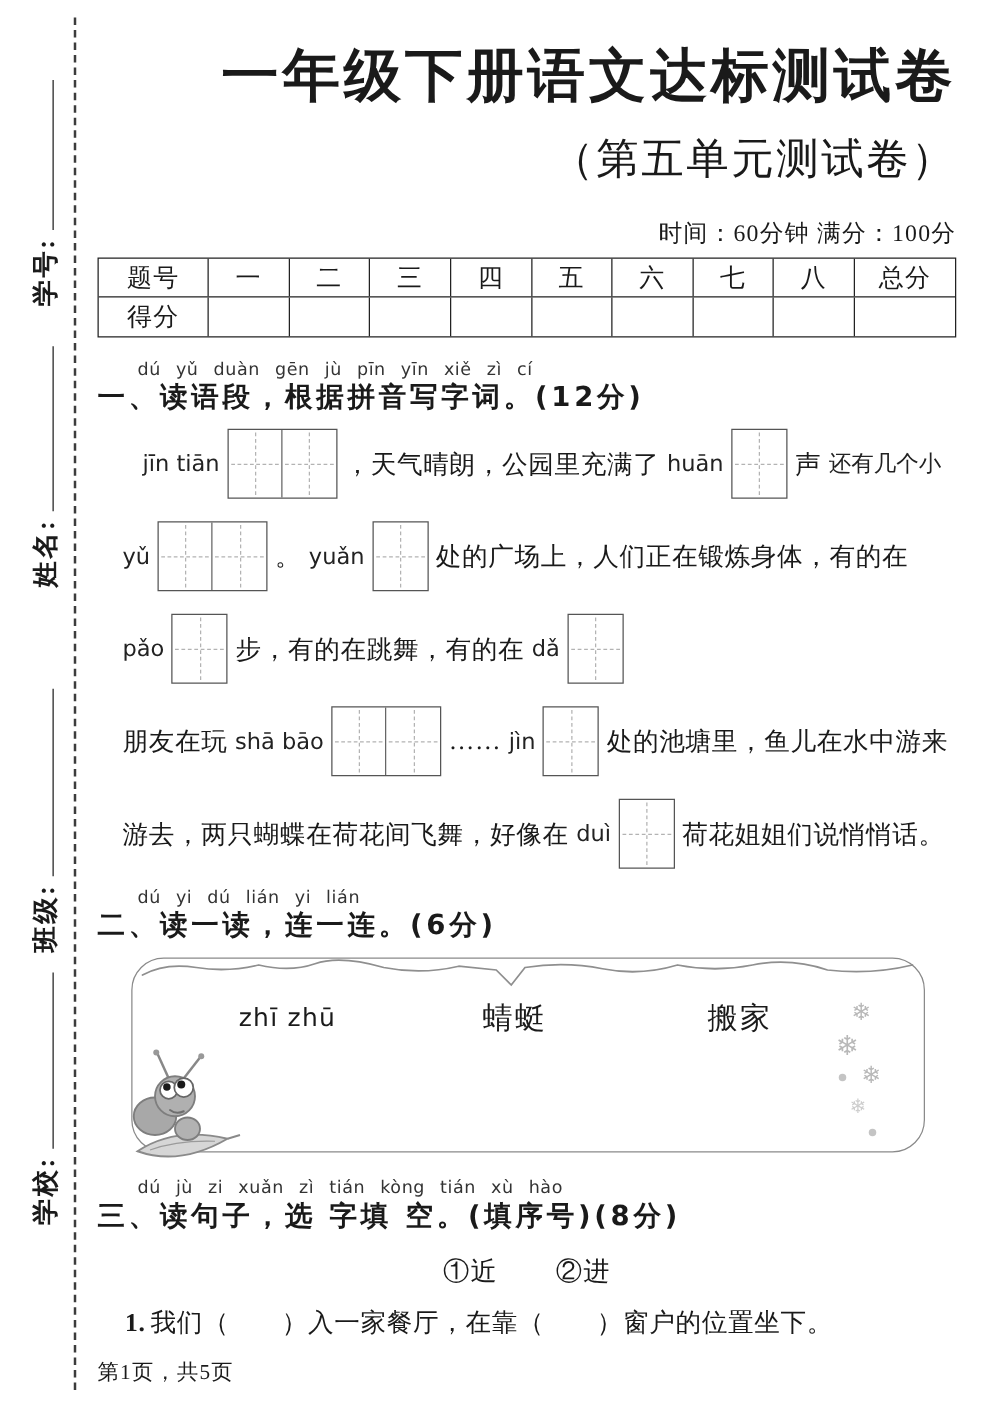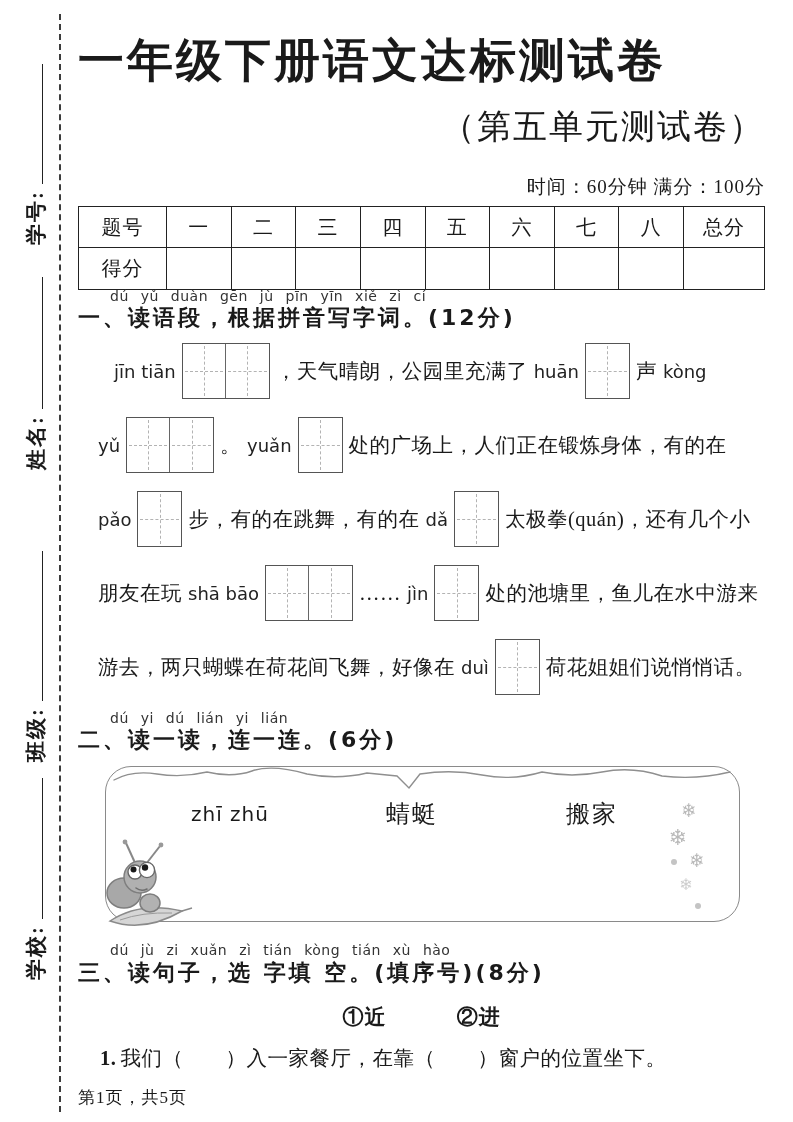--- a/index.html
+++ b/index.html
@@ -10,26 +10,26 @@
   
   .binding-line { position:absolute; left:59px; top:14px; height:1098px; width:0;
                   border-left:2.5px dashed #3c3c3c; }
   .side-field { position:absolute; left:22px; transform:rotate(-90deg); transform-origin:0 0;
                 white-space:nowrap; font-size:21px; font-weight:600; letter-spacing:2px; }
   .side-line  { display:inline-block; height:4px; border-bottom:1.8px solid #222;
                 margin-left:6px; vertical-align:baseline; }
 
   
   .content-block { position:absolute; left:78px; width:687px; }
-  .title { top:30px; text-align:left; font-size:46px; font-weight:600; letter-spacing:3px; }
+  .title { top:30px; text-align:right; font-size:46px; font-weight:600; letter-spacing:3px; }
   .subtitle { top:104px; text-align:right; font-size:34px; font-weight:400; letter-spacing:2px; }
   .meta { top:174px; text-align:right; font-size:19px; letter-spacing:1px; }
 
   
-  .score-table { top:206px; height:84px; border:1.8px solid #222; display:grid; grid-template-rows:1fr 1fr; }
+  .score-table { top:206px; height:64px; border:1.8px solid #222; display:grid; grid-template-rows:1fr 1fr; }
   .st-row { display:grid; grid-template-columns:88px repeat(8,1fr) 80px; }
   .st-row.first { border-bottom:1.4px solid #222; }
   .st-cell { border-right:1.4px solid #222; display:flex; align-items:center; justify-content:center;
              font-size:20px; letter-spacing:1px; }
   .st-cell:last-child { border-right:none; }
 
   
   .sec-pinyin { position:absolute; left:110px; font-family:"DejaVu Sans","Liberation Sans",sans-serif;
                 font-size:14px; color:#333; word-spacing:7px; letter-spacing:0.5px; }
   .sec-title { position:absolute; left:78px; font-size:22px; font-weight:700; letter-spacing:3px;
@@ -55,21 +55,21 @@
   .match-grid { position:absolute; left:0; top:24px; width:100%; padding-left:85px; }
   .match-row { display:grid; grid-template-columns:195px 180px 1fr; height:45px; align-items:center; }
   .match-pinyin { font-family:"DejaVu Sans","Liberation Sans",sans-serif; font-size:20px; letter-spacing:1px; }
   .match-word { font-size:24px; letter-spacing:2px; }
   .sf { position:absolute; color:#b8b8b8; font-family:"DejaVu Sans",sans-serif; }
   .dot { position:absolute; width:6px; height:6px; border-radius:50%; background:#c4c4c4; }
   .ant-svg { position:absolute; left:-16px; bottom:-24px; width:104px; height:108px; }
 
   
   .options-row { top:1003px; text-align:center; font-size:21px; letter-spacing:1px; }
-  .options-row span { margin:0 32px;font-weight:bold; }
+  .options-row span { margin:0 20px; }
   .question-row { top:1044px; padding-left:22px; font-size:20.5px; letter-spacing:0.5px; }
   .q-num { font-weight:700; font-family:"Liberation Serif",serif; margin-right:4px; }
 
   
   .footer { top:1086px; text-align:left; font-size:17px; letter-spacing:1px; }
 </style>
 </head>
 <body>
 
 <div class="page">
@@ -128,21 +128,21 @@
         <div class="tian">
           <div class="cell"></div>
           <div class="cell"></div>
         </div>
         <span class="cn">，天气晴朗，公园里充满了</span>
         <span class="py">huān</span>
         <div class="tian">
           <div class="cell"></div>
         </div>
         <span class="cn">声</span>
-        <span class="py">kòng</span>
+        <span class="py">还有几个小</span>
       </div>
       <div class="q-line">
         <span class="py">yǔ</span>
         <div class="tian">
           <div class="cell"></div>
           <div class="cell"></div>
         </div>
         <span class="cn">。</span>
         <span class="py">yuǎn</span>
         <div class="tian">
@@ -153,21 +153,20 @@
       <div class="q-line">
         <span class="py">pǎo</span>
         <div class="tian">
           <div class="cell"></div>
         </div>
         <span class="cn">步，有的在跳舞，有的在</span>
         <span class="py">dǎ</span>
         <div class="tian">
           <div class="cell"></div>
         </div>
-        <span class="cn">太极拳(quán)，还有几个小</span>
       </div>
       <div class="q-line">
         <span class="cn">朋友在玩</span>
         <span class="py">shā bāo</span>
         <div class="tian">
           <div class="cell"></div>
           <div class="cell"></div>
         </div>
         <span class="cn">……</span>
         <span class="py">jìn</span>

